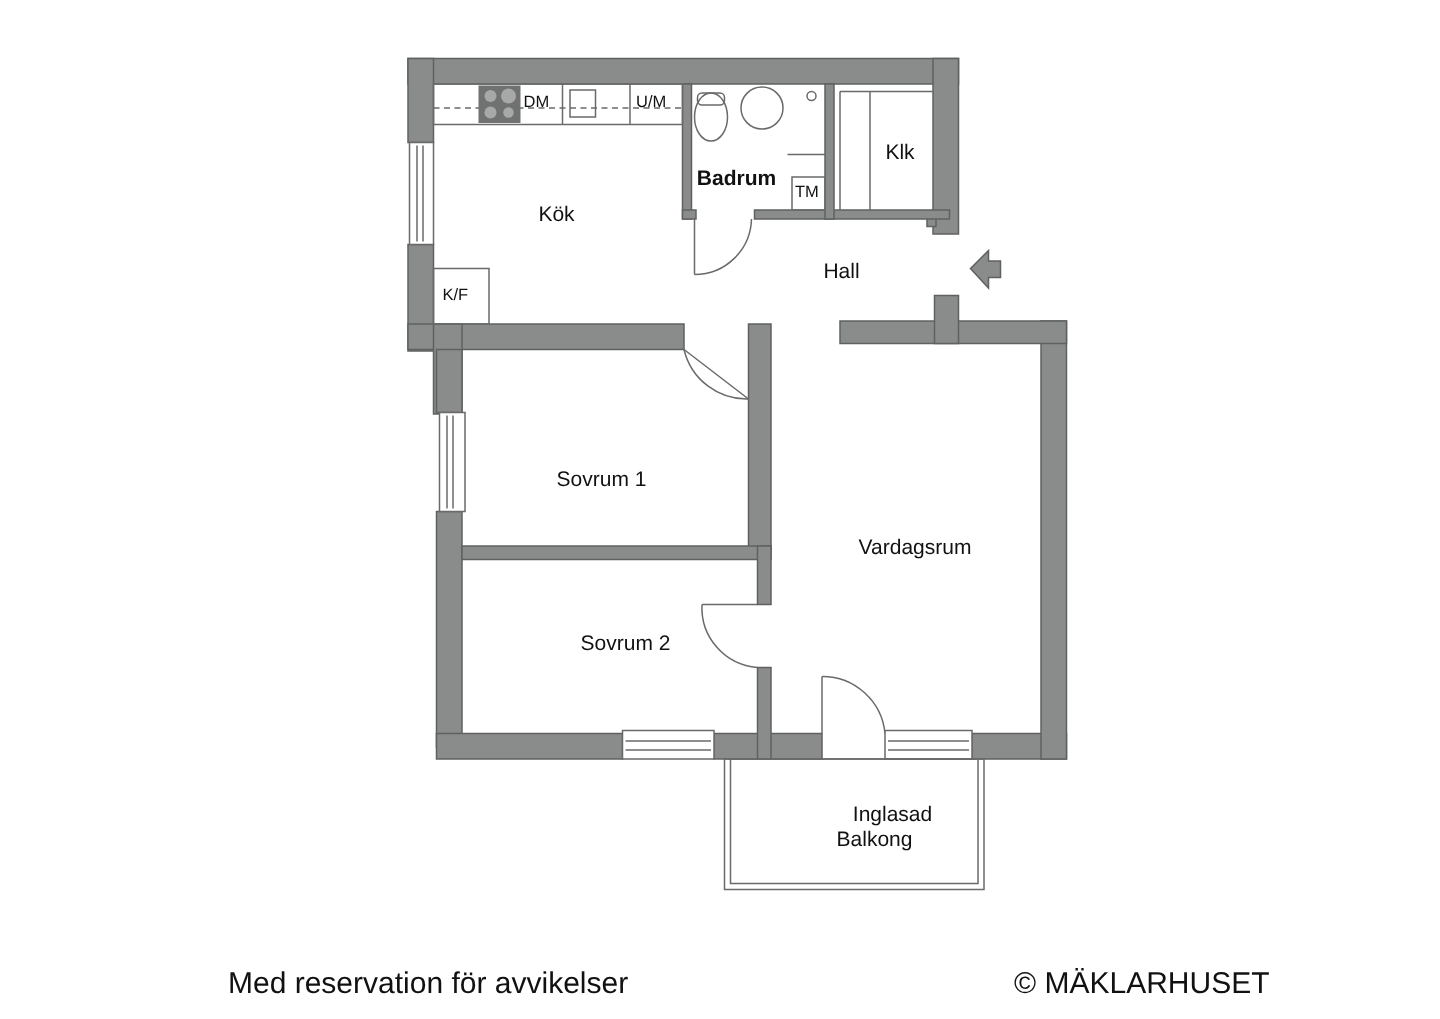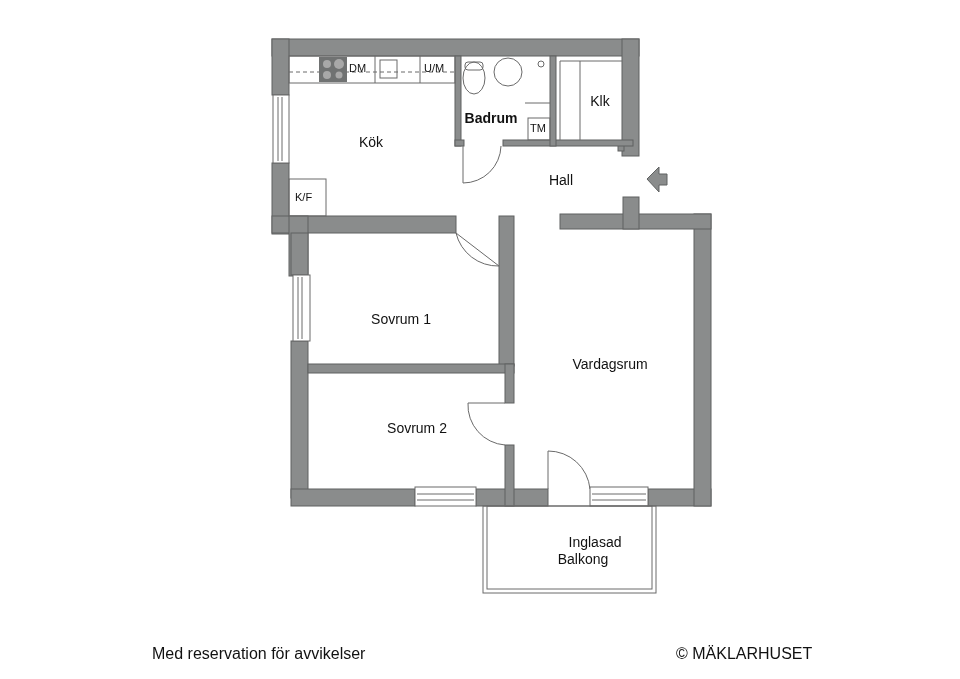--- a/index.html
+++ b/index.html
@@ -5,21 +5,21 @@
   html, body { margin: 0; padding: 0; background: #ffffff; }
   body { width: 960px; height: 679px; position: relative; overflow: hidden;
          font-family: "Liberation Sans", sans-serif; color: #111; }
   svg.plan { position: absolute; left: 0; top: 0; }
   .wall { fill: #8a8c8c; stroke: #5f6161; stroke-width: 1; }
   .thin { fill: none; stroke: #6a6a6a; stroke-width: 1; }
   .win  { fill: #ffffff; stroke: #6a6a6a; stroke-width: 1; }
   .lbl { position: absolute; font-size: 14px; color: #111; white-space: nowrap;
          transform: translate(-50%, -50%); text-align: center; line-height: 20px; }
   .fix { position: absolute; font-size: 11px; color: #111; white-space: nowrap; }
-  .foot { position: absolute; font-size: 16px; color: #111; top: 645px; white-space: nowrap; }
+  .foot { position: absolute; font-size: 20px; color: #111; top: 645px; white-space: nowrap; }
 </style>
 </head>
 <body>
 
 <svg class="plan" width="960" height="679" viewBox="0 0 960 679">
 
   <g>
     <rect class="wall" x="272" y="39" width="367" height="17"></rect>
     <rect class="wall" x="622" y="39" width="17" height="117"></rect>
     <rect class="wall" x="618" y="145" width="6" height="6"></rect>

